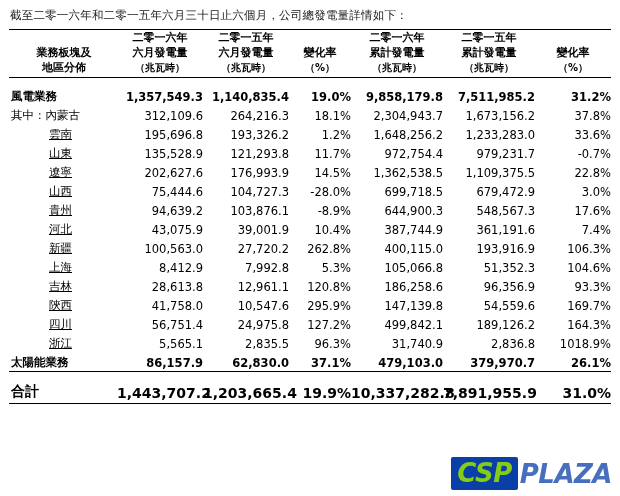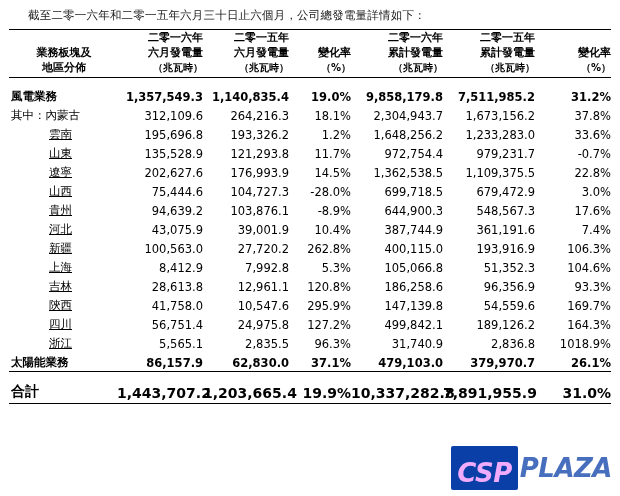--- a/index.html
+++ b/index.html
@@ -20,41 +20,40 @@
     height: 496px;
     position: relative;
     box-sizing: border-box;
     padding: 0;
   }
   .intro {
     font-size: 11.5px;
     padding: 8px 10px 6px 10px;
     letter-spacing: 0.2px;
     color: #1a1a1a;
-    margin-left: 18px;
   }
   table.report {
     border-collapse: collapse;
     width: 602px;
     margin: 0 9px;
     table-layout: fixed;
     font-size: 11px;
   }
   table.report td, table.report th {
     padding: 0;
     vertical-align: bottom;
   }
   .rule-top td {
     border-top: 1.4px solid #000;
   }
   .hdr th {
     font-weight: bold;
     font-size: 11px;
     line-height: 15px;
-    text-align: right;
+    text-align: center;
     padding: 4px 4px 2px 4px;
     vertical-align: top;
   }
   .hdr th.left {
     text-align: center;
     padding-left: 2px;
   }
   .hdr-sep td {
     border-bottom: 1.2px solid #000;
     height: 2px;
@@ -118,22 +117,22 @@
     display: flex;
     align-items: center;
     font-style: italic;
     font-weight: bold;
     font-size: 26px;
     letter-spacing: -0.5px;
     pointer-events: none;
   }
   .wm-csp {
     background: #0a3fa8;
-    color: #f0abfc;
-    padding: 12px 6px 2px 6px;
+    color: #84cc16;
+    padding: 1px 6px 2px 6px;
     border-radius: 2px;
     font-style: italic;
   }
   .wm-plaza {
     color: #0a3fa8;
     margin-left: 2px;
     opacity: 0.75;
     font-style: italic;
   }
 </style>

